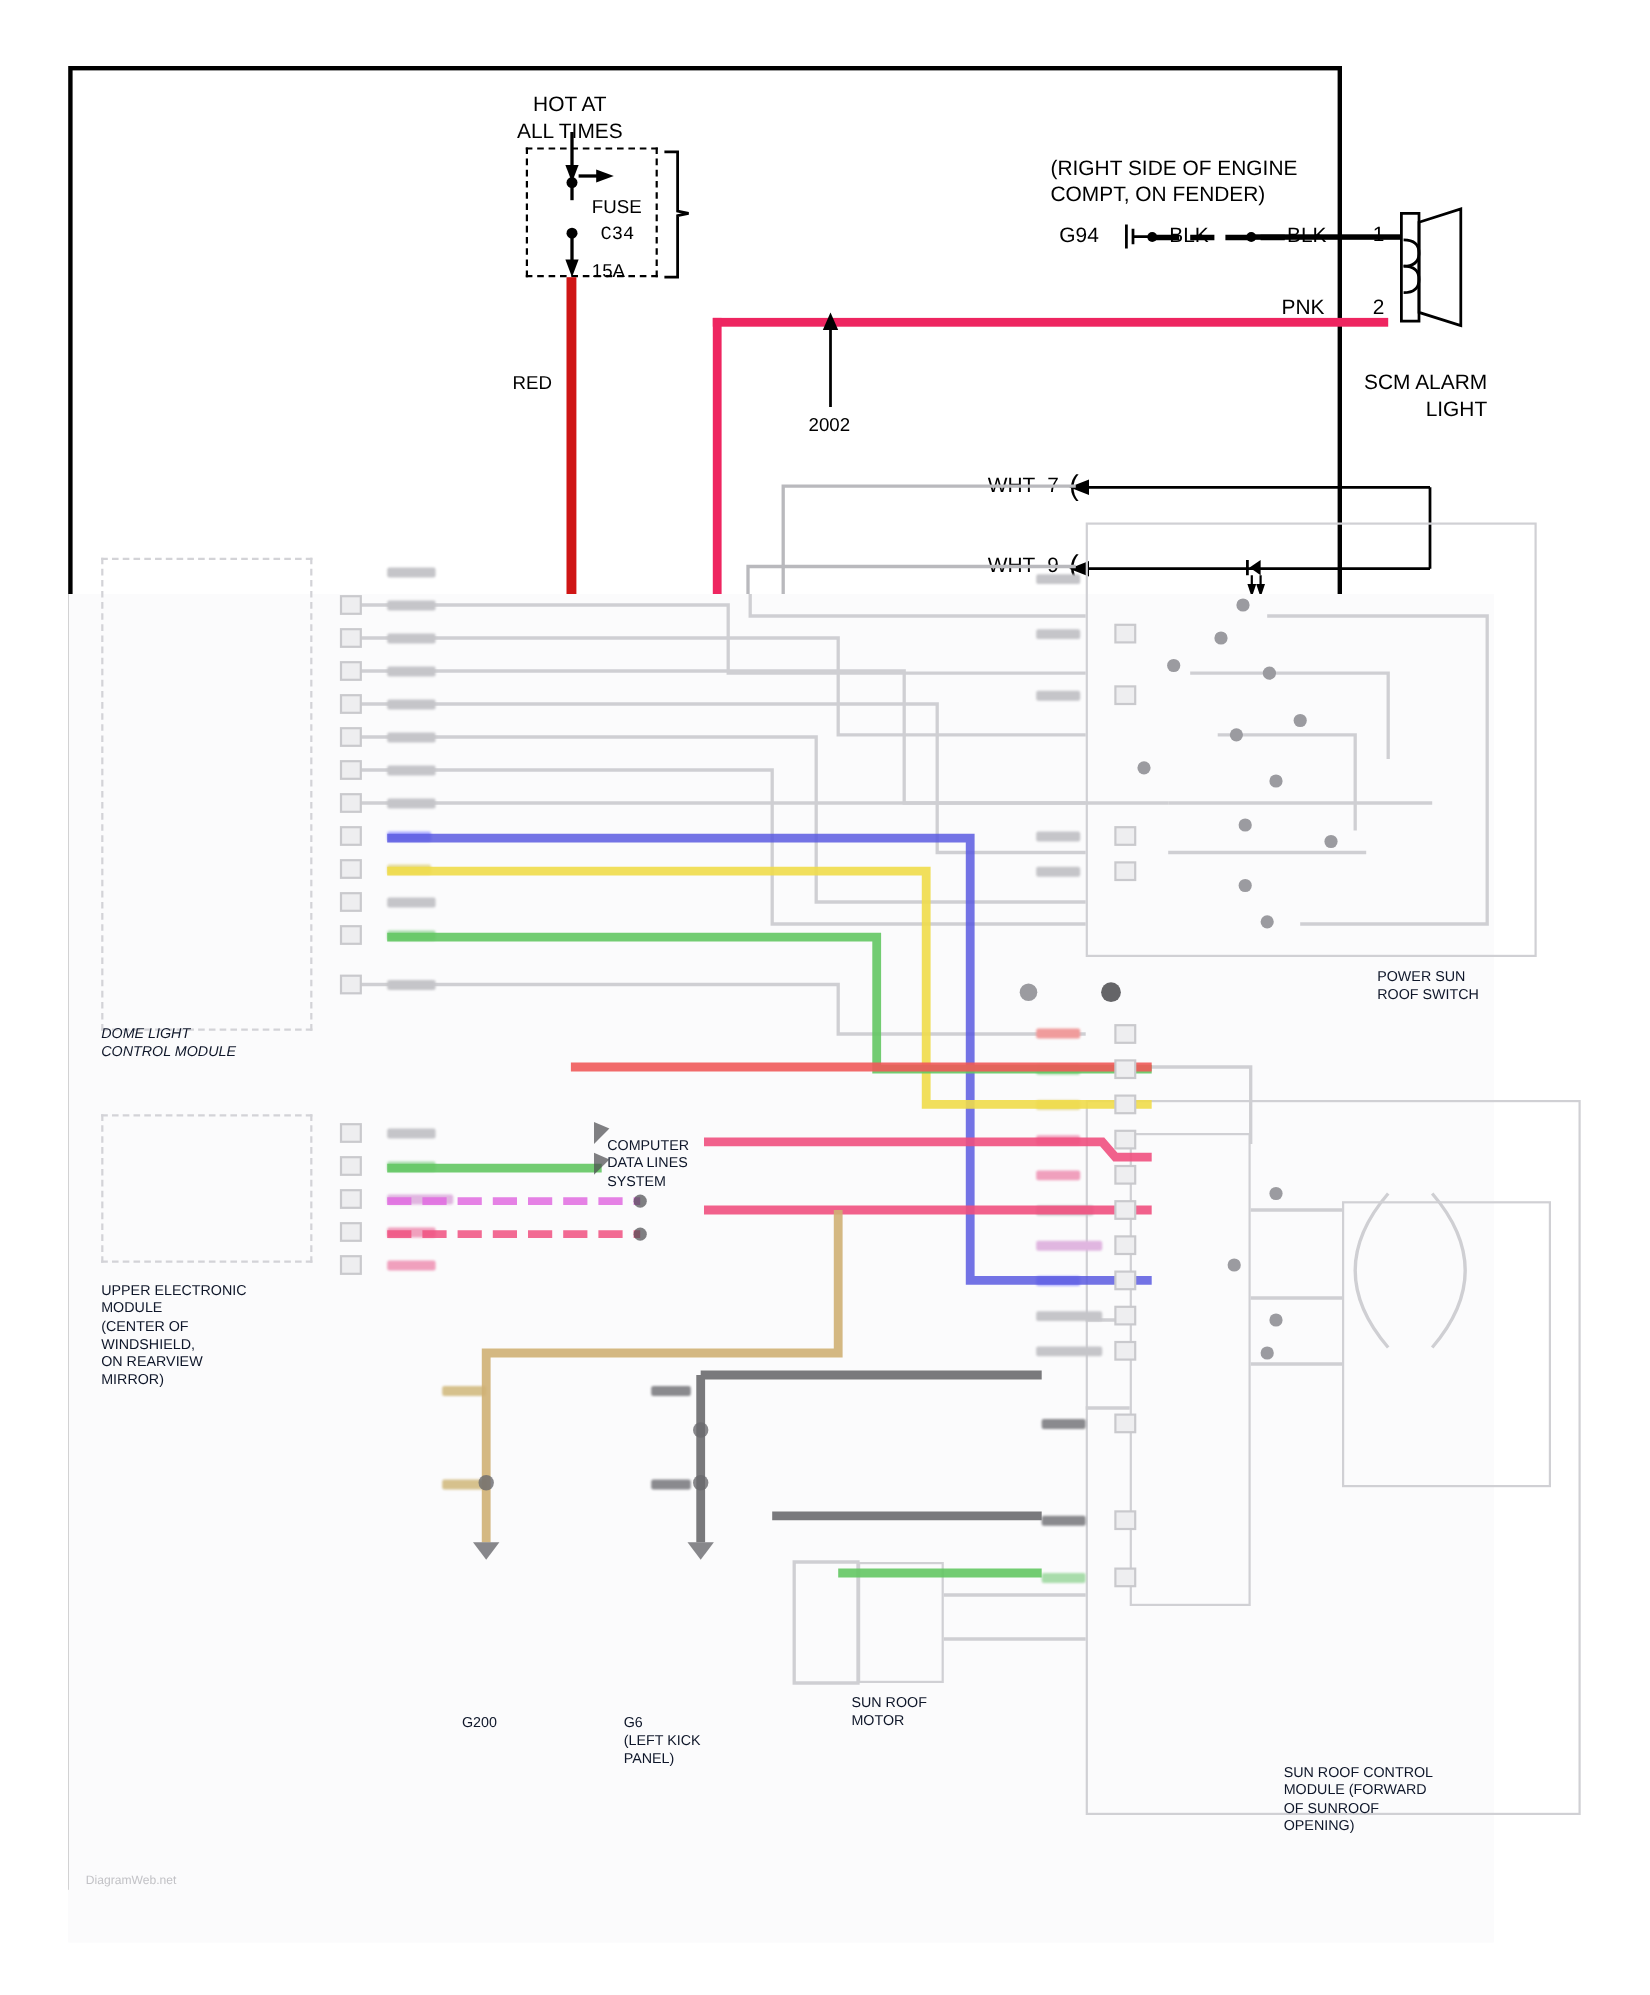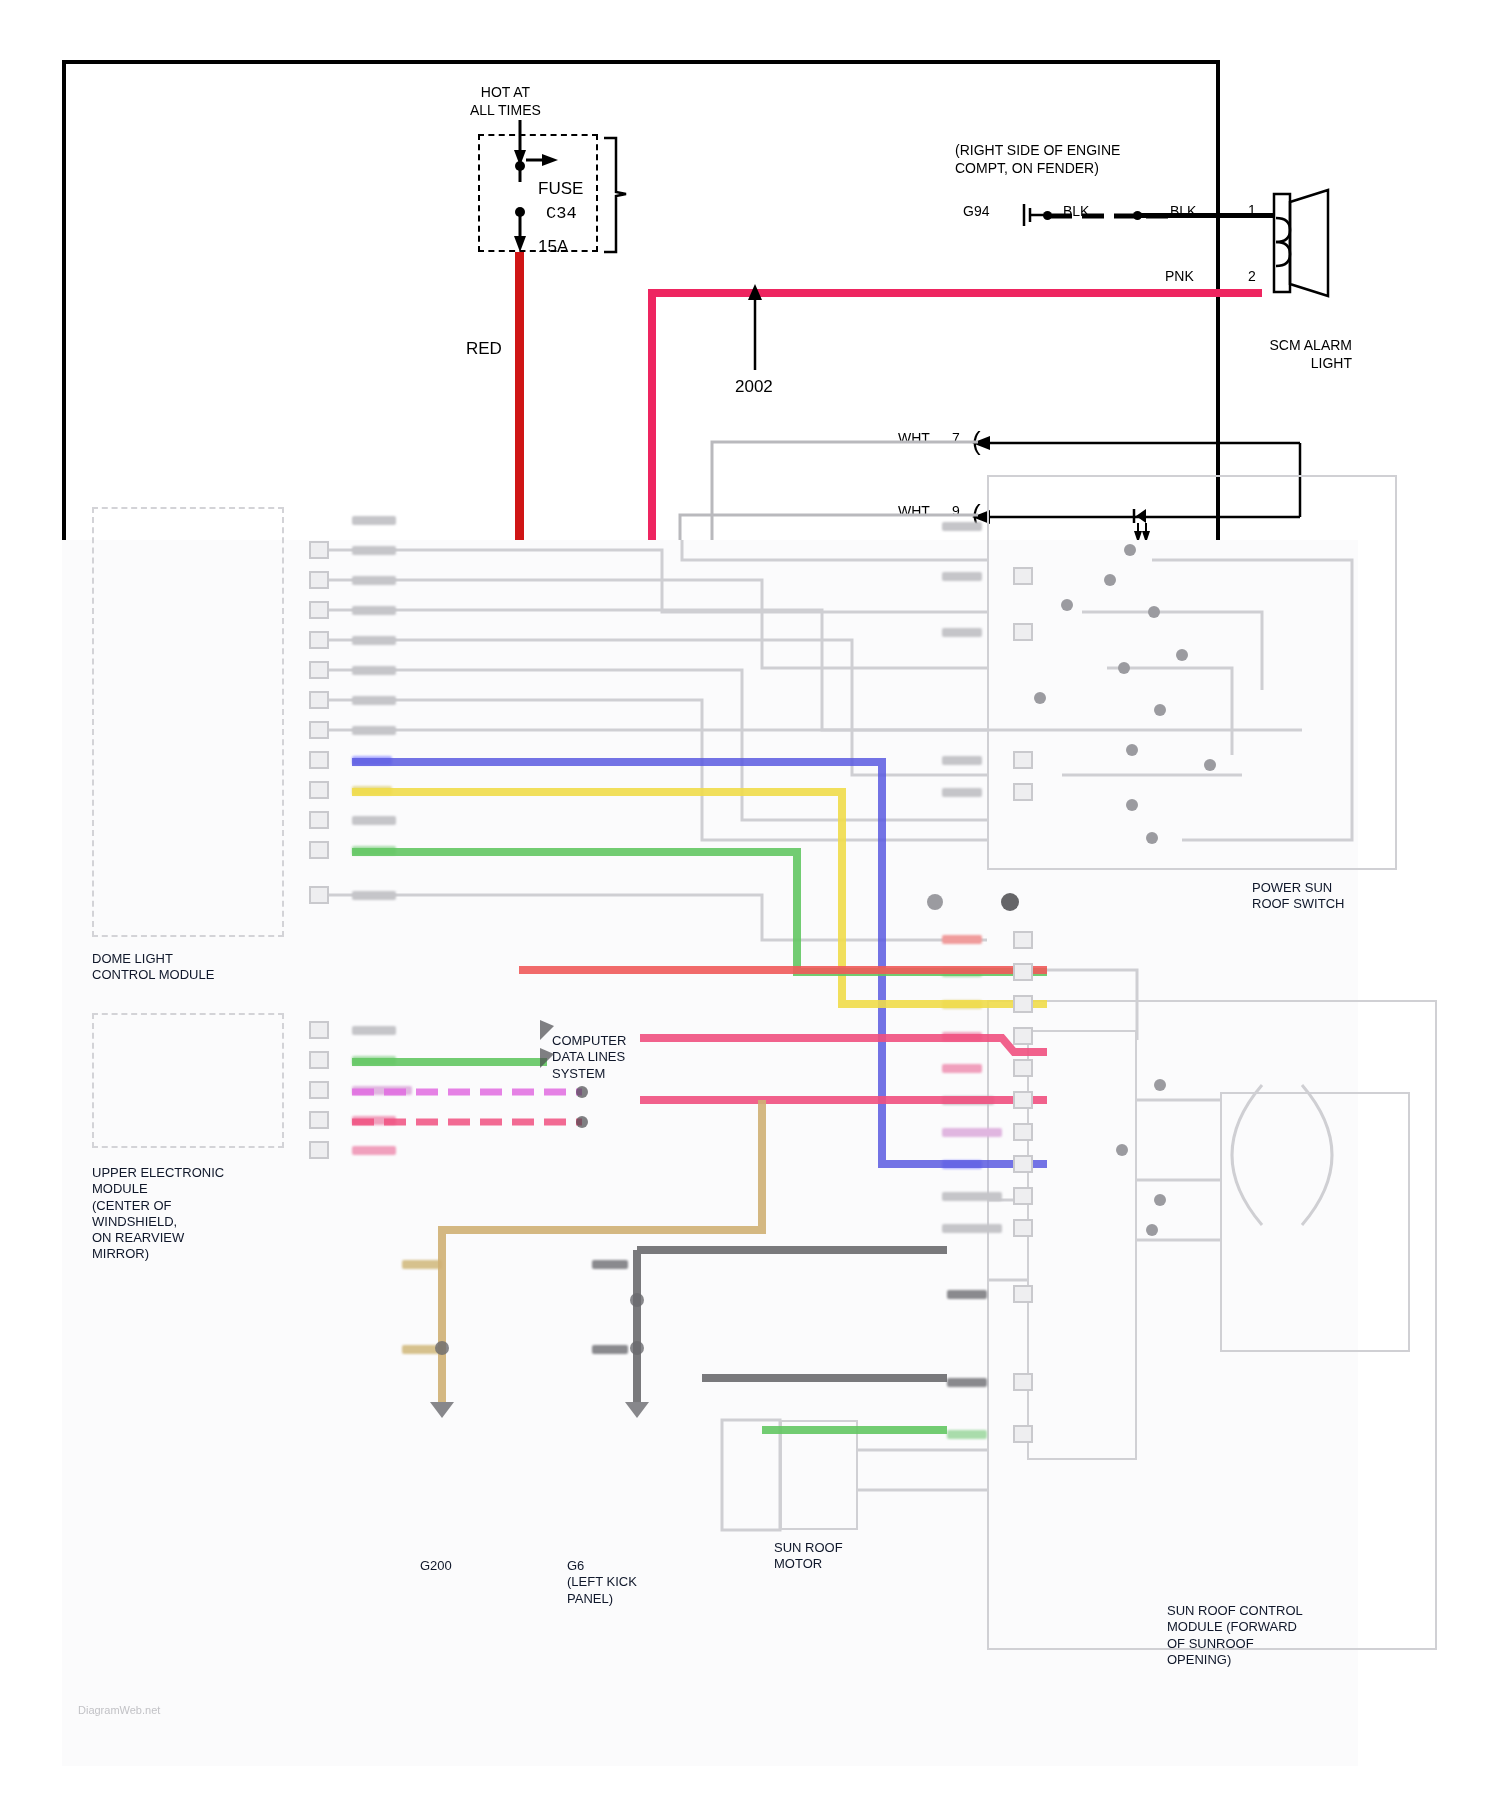--- a/index.html
+++ b/index.html
@@ -17,21 +17,21 @@
   }
   
   .abs { position: absolute; }
   .lbl {
     position: absolute;
     font-family: "Liberation Sans", sans-serif;
     color: #000000;
     white-space: pre;
     line-height: 1.25;
   }
-  .lbl.big { font-size: 14px; }
+  .lbl.big { font-size: 19px; }
   .lbl.mid { font-size: 17px; }
   .lbl.sm  { font-size: 13px; }
   .faded { color: #0f172a; }
   .wire { position: absolute; }
   
   #frame {
     position: absolute;
     left: 62px; top: 60px;
     width: 1158px; height: 1658px;
     border: 4px solid #000;
@@ -185,21 +185,21 @@
   <svg class="abs" style="left:660px; top:430px; width:340px; height:130px;">
     <path d="M318 12 L52 12 L52 128" fill="none" stroke="#b9b9bd" stroke-width="3"></path>
     <path d="M318 85 L20 85 L20 128" fill="none" stroke="#b9b9bd" stroke-width="3"></path>
   </svg>
 
   <div id="dim-panel">
 
     <div class="abs" style="left:0px; top:0px; width:1296px; height:1226px; background:#fbfbfc;"></div>
 
     <div class="dashbox faint" style="left:30px; top:-33px; width:192px; height:430px;"></div>
-    <div class="lbl sm faded" style="left:30px; top:411px;">DOME LIGHT
+    <div class="lbl sm faded" style="left:30px; top:392px;font-style:italic;">DOME LIGHT
 CONTROL MODULE</div>
 
     <div class="dashbox faint" style="left:30px; top:473px; width:192px; height:135px;"></div>
     <div class="lbl sm faded" style="left:30px; top:625px;">UPPER ELECTRONIC
 MODULE
 (CENTER OF
 WINDSHIELD,
 ON REARVIEW
 MIRROR)</div>
 

